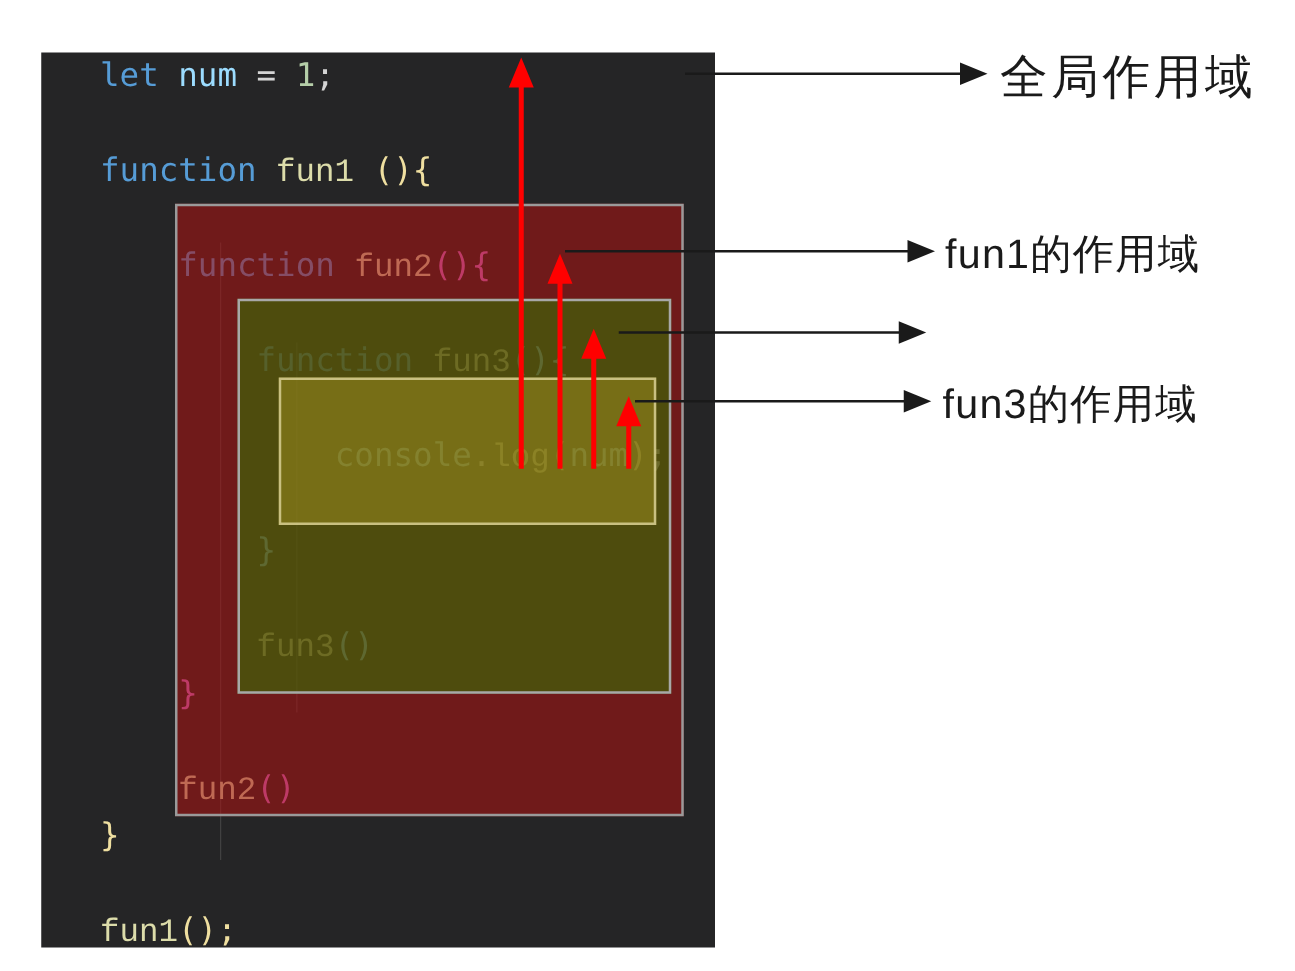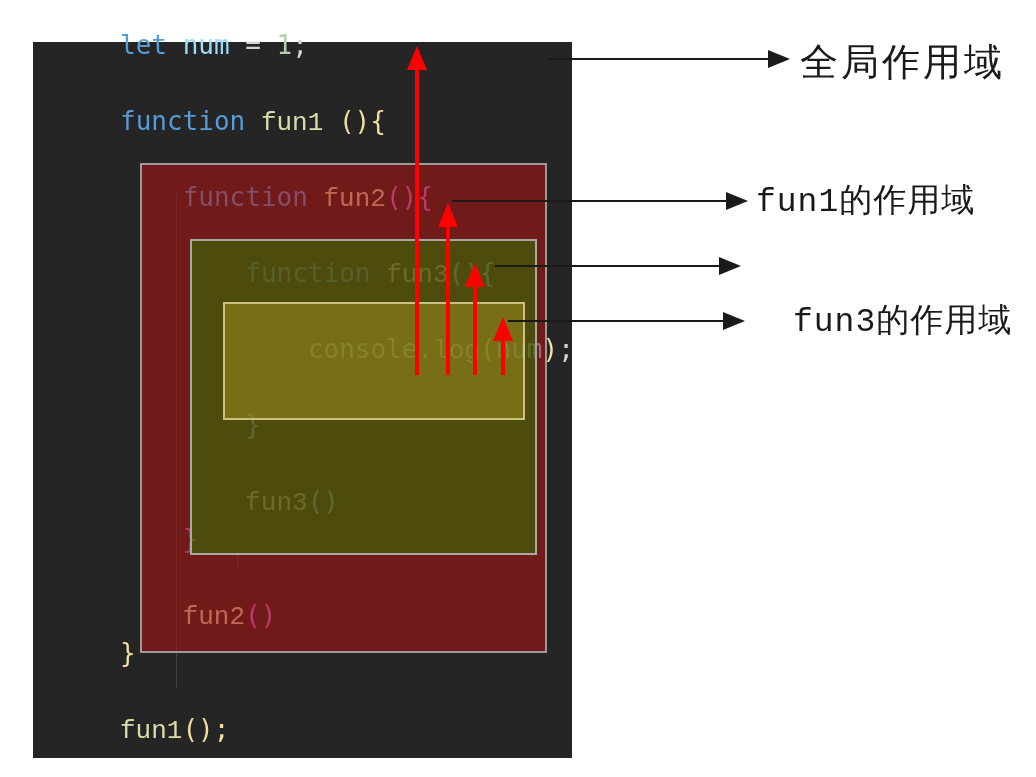--- a/index.html
+++ b/index.html
@@ -10,23 +10,23 @@
   }
   
   .code-panel {
     position:absolute; left:33px; top:42px; width:539px; height:716px;
     background:#252526; z-index:1;
   }
   .indent-guide { position:absolute; width:1px; background:#414141; z-index:2; }
   .guide-col4 { left:143px; top:152px; height:494px; }
   .guide-col8 { left:204px; top:232px; height:296px; }
   .code-lines {
-    position:absolute; left:80px; top:26px; z-index:3;
+    position:absolute; left:80px; top:42px; z-index:3;
     font-family:"DejaVu Sans Mono", monospace;
-    font-size:26px; line-height:38px; white-space:pre;margin-left:40px;
+    font-size:26px; line-height:38px; white-space:pre;
   }
   .code-line { height:38px; }
   .tok-kw  { color:#569CD6; }
   .tok-var { color:#9CDCFE; }
   .tok-num { color:#B5CEA8; }
   .tok-fn  { color:#DCDCAA;font-family:Liberation Mono, monospace; }
   .tok-pun { color:#D4D4D4; }
   .tok-b1  { color:#EFDFA0; }
   .tok-b2  { color:#DA70D6; }
   .tok-b3  { color:#87CEFA; }
@@ -53,24 +53,24 @@
   .black-arrow-line { position:absolute; left:0; right:18px; top:8px; height:2px; background:#1a1a1a; }
   .black-arrow-head {
     position:absolute; right:0; top:0; width:0; height:0;
     border-left:22px solid #1a1a1a;
     border-top:9px solid transparent; border-bottom:9px solid transparent;
   }
   
   .anno-label { position:absolute; color:#1a1a1a; white-space:nowrap; z-index:8; line-height:1.1; }
   .anno-global { left:800px; top:42px; font-size:38px; letter-spacing:3px;
                  font-family:Liberation Serif, serif; }
-  .anno-serif  { font-family:Liberation Mono, monospace; font-size:33px; letter-spacing:1px; }
+  .anno-serif  { font-family:Liberation Sans, sans-serif; font-size:33px; letter-spacing:1px; }
   .anno-fun1 { left:756px; top:185px; }
   .anno-fun2 { left:747px; top:250px; }
-  .anno-fun3 { left:754px; top:305px;margin-left:39px; }
+  .anno-fun3 { left:754px; top:305px; }
 </style>
 </head>
 <body>
 
 <div class="canvas">
 
   <div class="code-panel">
     <div class="indent-guide guide-col4"></div>
     <div class="indent-guide guide-col8"></div>
   </div>

